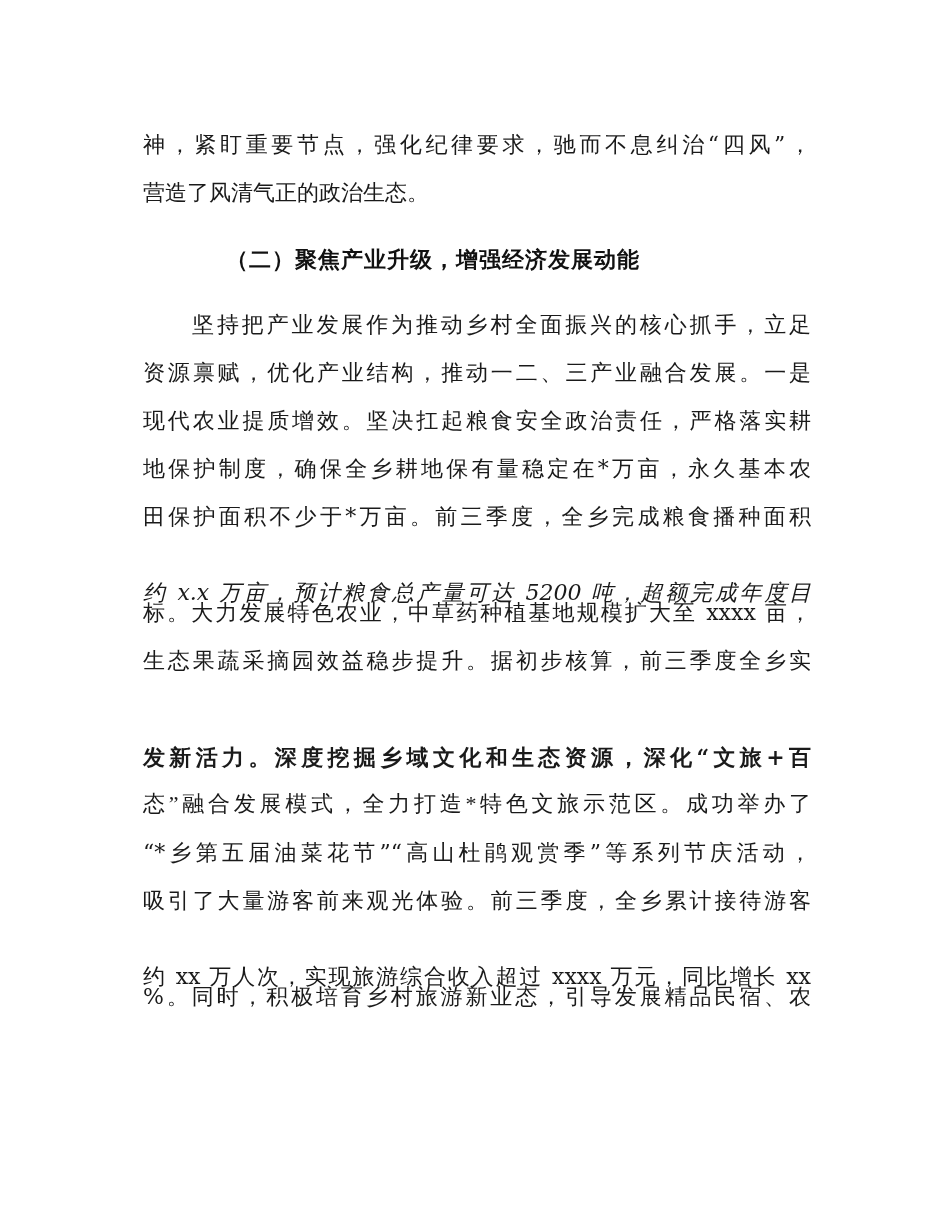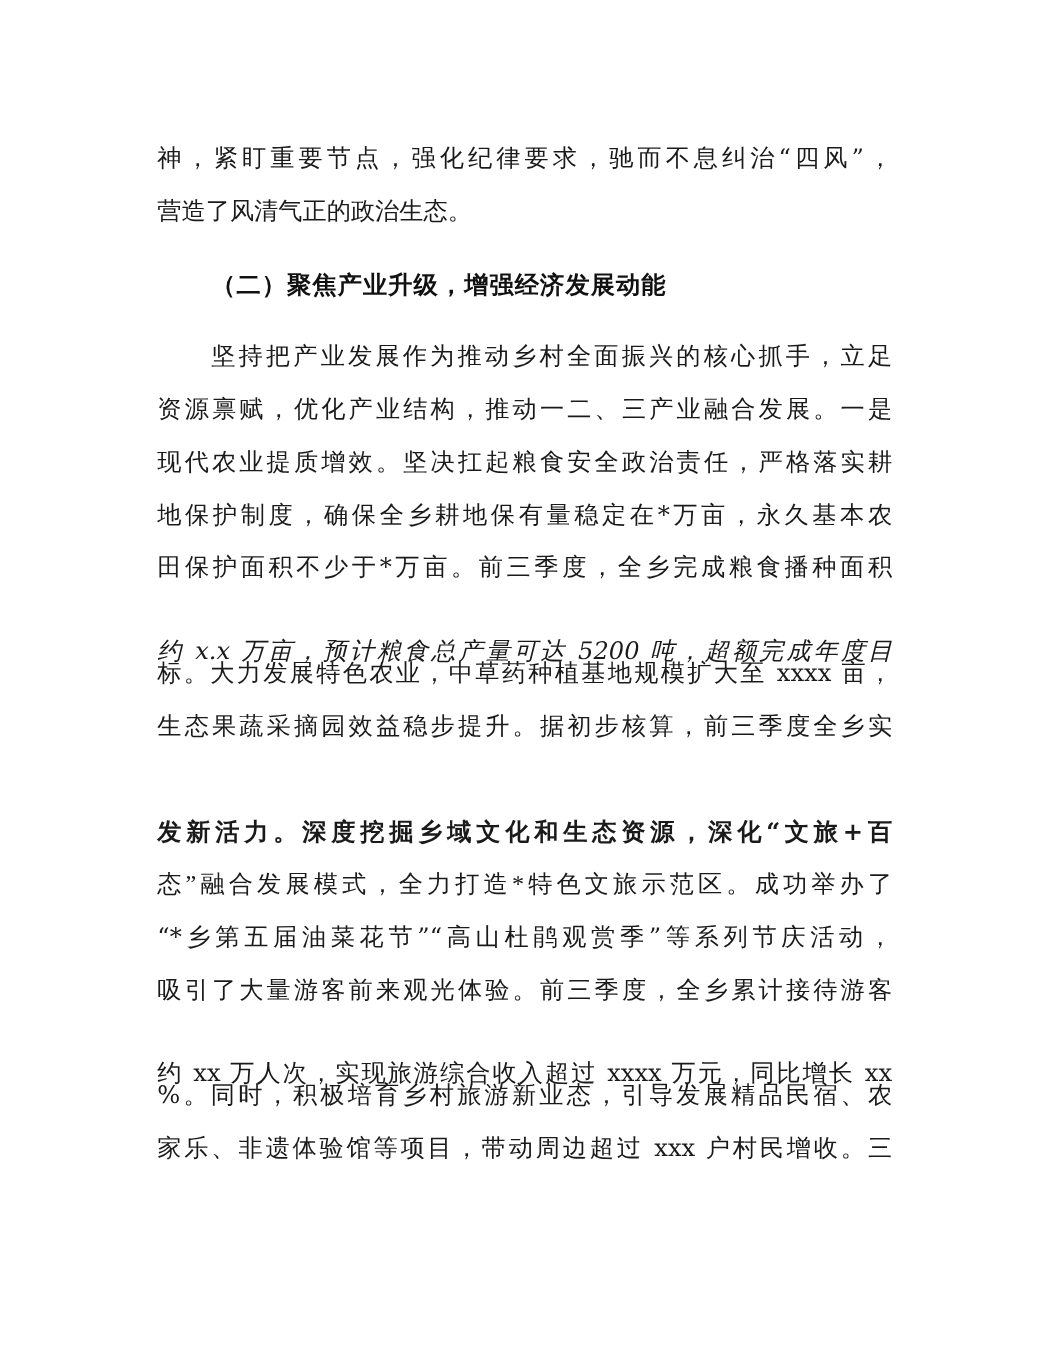--- a/index.html
+++ b/index.html
@@ -56,31 +56,30 @@
     }
   </style>
 </head>
 <body>
 
 <div class="page">
 
   <div class="line" style="top:129px;">神，紧盯重要节点，强化纪律要求，驰而不息纠治“四风”，</div>
   <div class="line last" style="top:177px;">营造了风清气正的政治生态。</div>
 
-  <div class="heading" style="top:244px;">（二）聚焦产业升级，增强经济发展动能</div>
+  <div class="heading" style="top:244px;margin-left:34px;">（二）聚焦产业升级，增强经济发展动能</div>
 
   <div class="line indent" style="top:309px;">坚持把产业发展作为推动乡村全面振兴的核心抓手，立足</div>
   <div class="line" style="top:357px;">资源禀赋，优化产业结构，推动一二、三产业融合发展。一是</div>
   <div class="line" style="top:405px;">现代农业提质增效。坚决扛起粮食安全政治责任，严格落实耕</div>
   <div class="line" style="top:453px;">地保护制度，确保全乡耕地保有量稳定在*万亩，永久基本农</div>
   <div class="line" style="top:501px;">田保护面积不少于*万亩。前三季度，全乡完成粮食播种面积</div>
   <div class="line" style="top:577px;font-style:italic;">约 x.x 万亩，预计粮食总产量可达 5200 吨，超额完成年度目</div>
   <div class="line" style="top:597px;">标。大力发展特色农业，中草药种植基地规模扩大至 xxxx 亩，</div>
   <div class="line" style="top:645px;">生态果蔬采摘园效益稳步提升。据初步核算，前三季度全乡实</div>
   <div class="line" style="top:741px;font-weight:bold;">发新活力。深度挖掘乡域文化和生态资源，深化“文旅+百</div>
   <div class="line" style="top:788px;font-family:Liberation Serif, serif;">态”融合发展模式，全力打造*特色文旅示范区。成功举办了</div>
   <div class="line" style="top:837px;">“*乡第五届油菜花节”“高山杜鹃观赏季”等系列节庆活动，</div>
   <div class="line" style="top:885px;">吸引了大量游客前来观光体验。前三季度，全乡累计接待游客</div>
   <div class="line" style="top:933px;margin-top:28px;">约 xx 万人次，实现旅游综合收入超过 xxxx 万元，同比增长 xx</div>
   <div class="line" style="top:981px;">%。同时，积极培育乡村旅游新业态，引导发展精品民宿、农</div>
-  <div class="line" style="top:1029px;">家乐、非遗体验馆等项目，带动周边超过 xxx 户村民增收。三</div>
 
 </div>
 
 </body></html>

